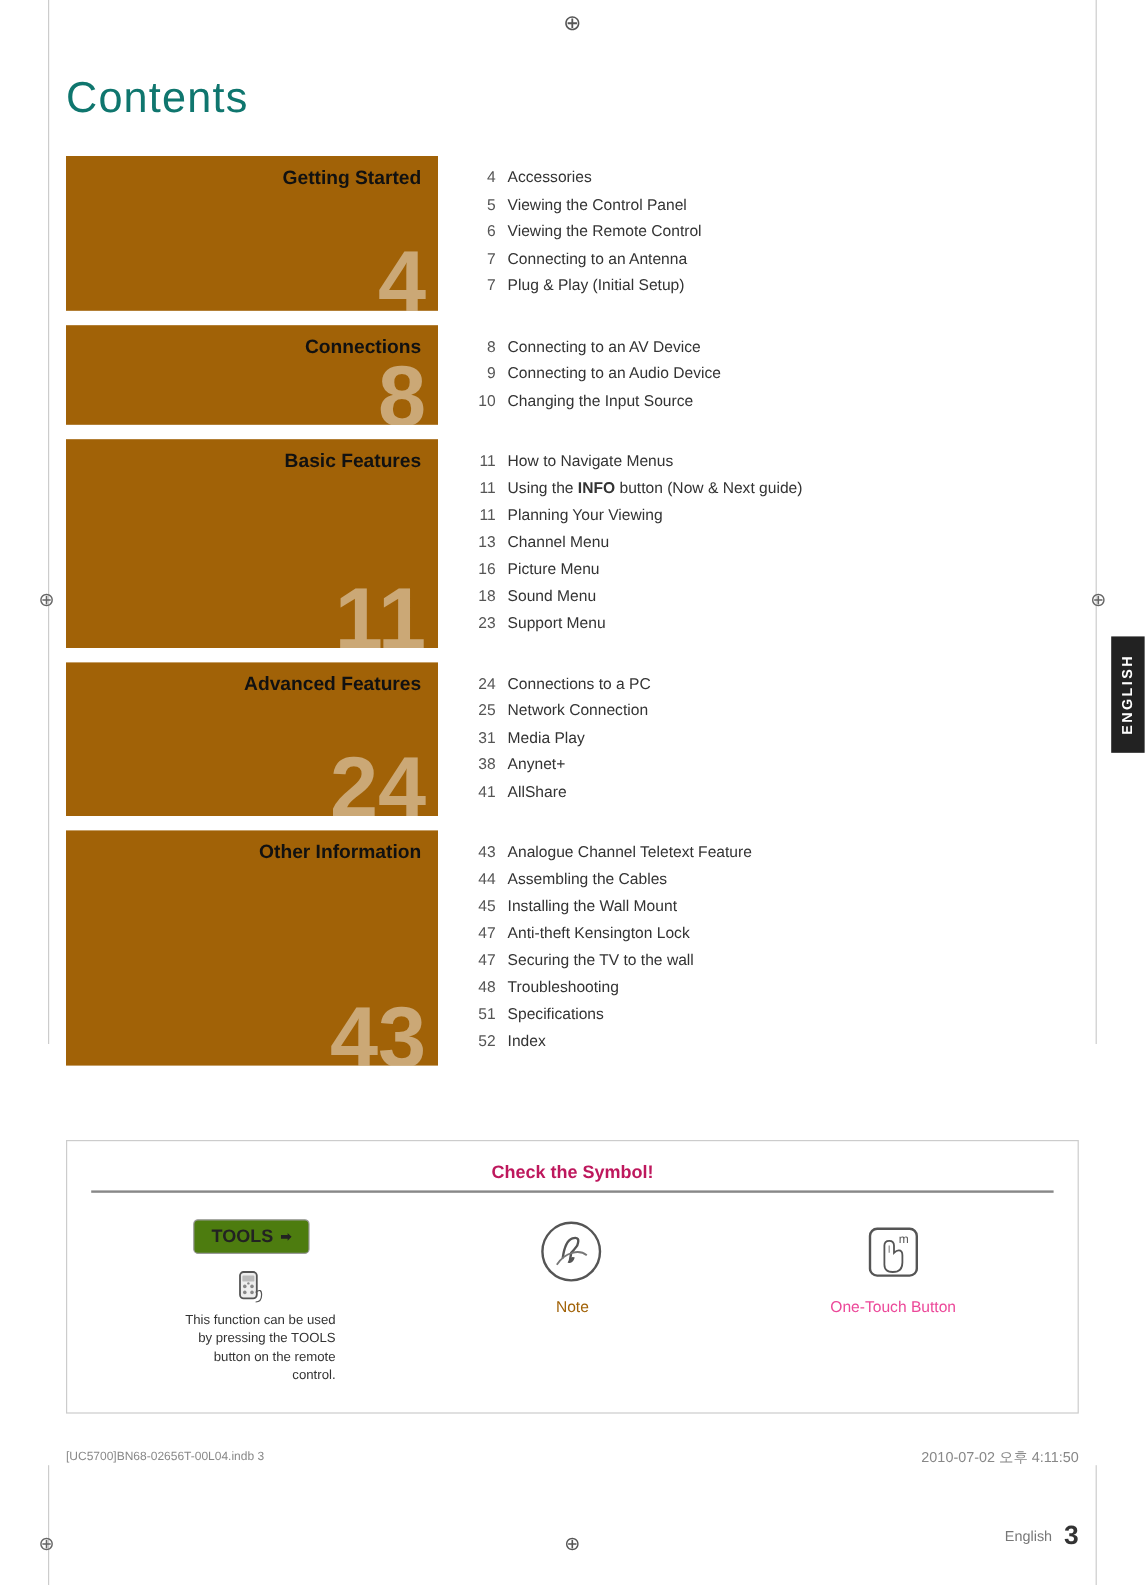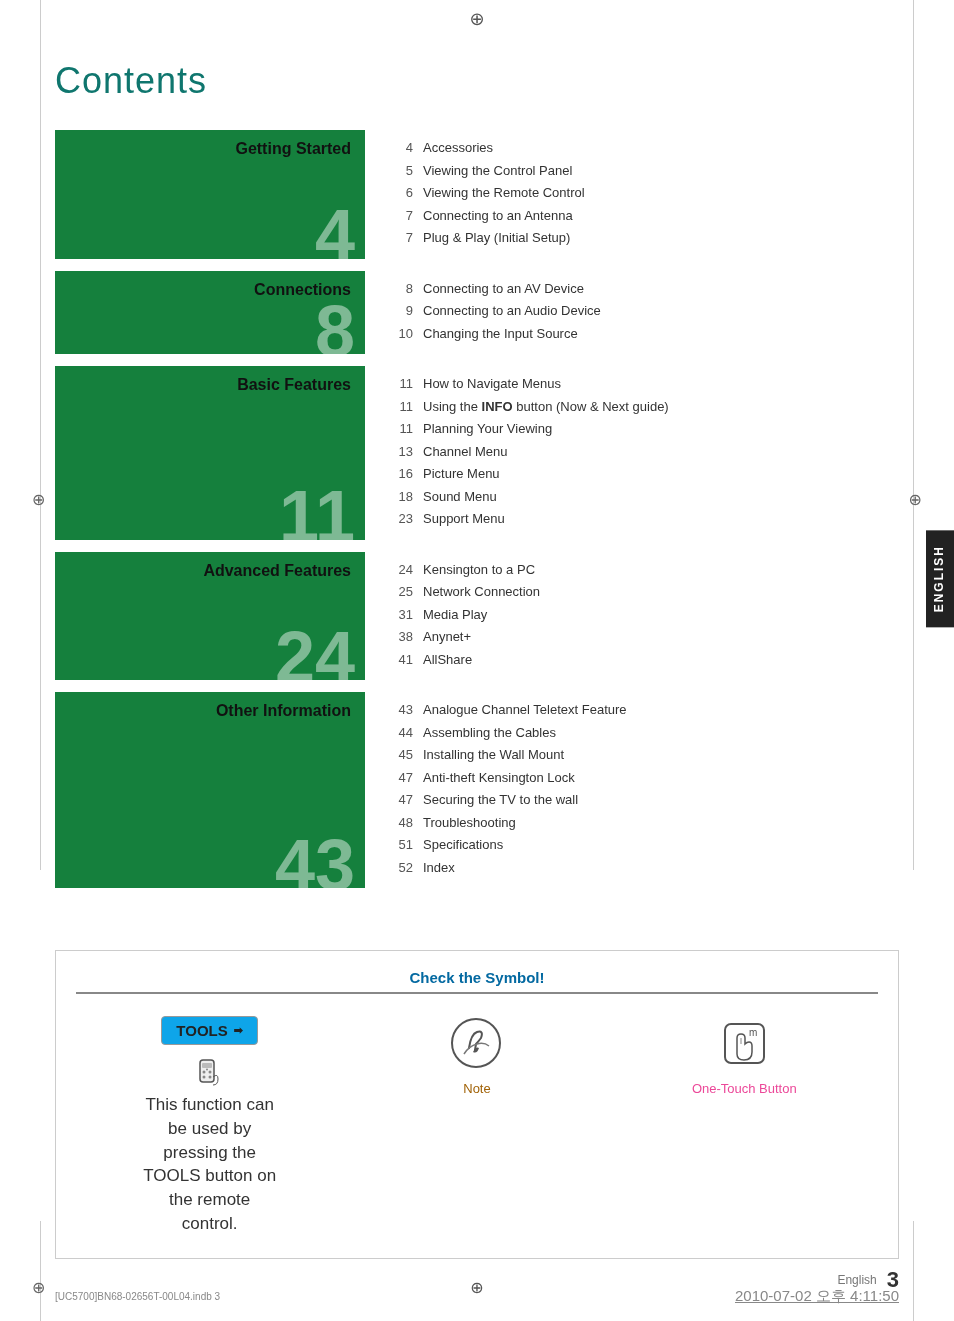--- a/index.html
+++ b/index.html
@@ -62,21 +62,21 @@
     .toc-section {
       display: flex;
       margin-bottom: 12px;
       min-height: 80px;
     }
 
     
     .section-label-block {
       width: 310px;
       min-width: 310px;
-      background: #15803d;
+      background: #a16207;
       display: flex;
       flex-direction: column;
       align-items: flex-end;
       justify-content: flex-start;
       padding: 10px 14px 6px 10px;
       position: relative;
       overflow: hidden;
     }
 
     .section-label-block .section-title {
@@ -165,21 +165,21 @@
 
     .check-symbol-box {
       border: 1px solid #ccc;
       padding: 18px 20px 22px 20px;
     }
 
     .check-symbol-title {
       text-align: center;
       font-size: 15px;
       font-weight: bold;
-      color: #0369a1;
+      color: #be185d;
       margin-bottom: 4px;
       padding-bottom: 6px;
       border-bottom: 2px solid #888;
       display: inline-block;
       width: 100%;
     }
 
     .check-symbol-content {
       display: flex;
       justify-content: space-around;
@@ -195,21 +195,21 @@
     }
 
     
     .tools-area {
       display: flex;
       flex-direction: column;
       align-items: center;
     }
 
     .tools-button {
-      background: #0ea5e9;
+      background: #4d7c0f;
       border: 1px solid #999;
       border-radius: 4px;
       padding: 5px 14px;
       font-size: 15px;
       font-weight: bold;
       color: #222;
       display: flex;
       align-items: center;
       gap: 6px;
       margin-bottom: 10px;
@@ -221,22 +221,22 @@
       gap: 3px;
       margin-top: 4px;
     }
 
     .tools-remote-icon {
       width: 28px;
       height: 28px;
     }
 
     .tools-desc {
-      font-size: 17px;
-      text-align: center;
+      font-size: 11px;
+      text-align: right;
       color: #333;
       max-width: 140px;
       line-height: 1.4;
       margin-top: 6px;
     }
 
     
     .note-icon {
       width: 55px;
       height: 55px;
@@ -280,23 +280,22 @@
       color: #777;
     }
 
     .footer-page-num {
       font-size: 22px;
       font-weight: bold;
       color: #333;
     }
 
     .footer-timestamp {
-      font-size: 15px;
+      font-size: 12px;
       color: #888;
-      text-decoration: underline;
     }
 
     
     .bottom-margin-left {
       position: absolute;
       bottom: 0; left: 40px;
       width: 1px; height: 100px;
       border-left: 1px solid #ccc;
     }
     .bottom-margin-right {
@@ -420,21 +419,21 @@
           </div>
         </div>
         <div class="toc-section">
           <div class="section-label-block">
             <span class="section-title">Advanced Features</span>
             <span class="section-number">24</span>
           </div>
           <div class="section-content">
             <div class="toc-item">
               <span class="page-num">24</span>
-              <span class="item-text">Kensington to a PC</span>
+              <span class="item-text">Connections to a PC</span>
             </div>
             <div class="toc-item">
               <span class="page-num">25</span>
               <span class="item-text">Network Connection</span>
             </div>
             <div class="toc-item">
               <span class="page-num">31</span>
               <span class="item-text">Media Play</span>
             </div>
             <div class="toc-item">

